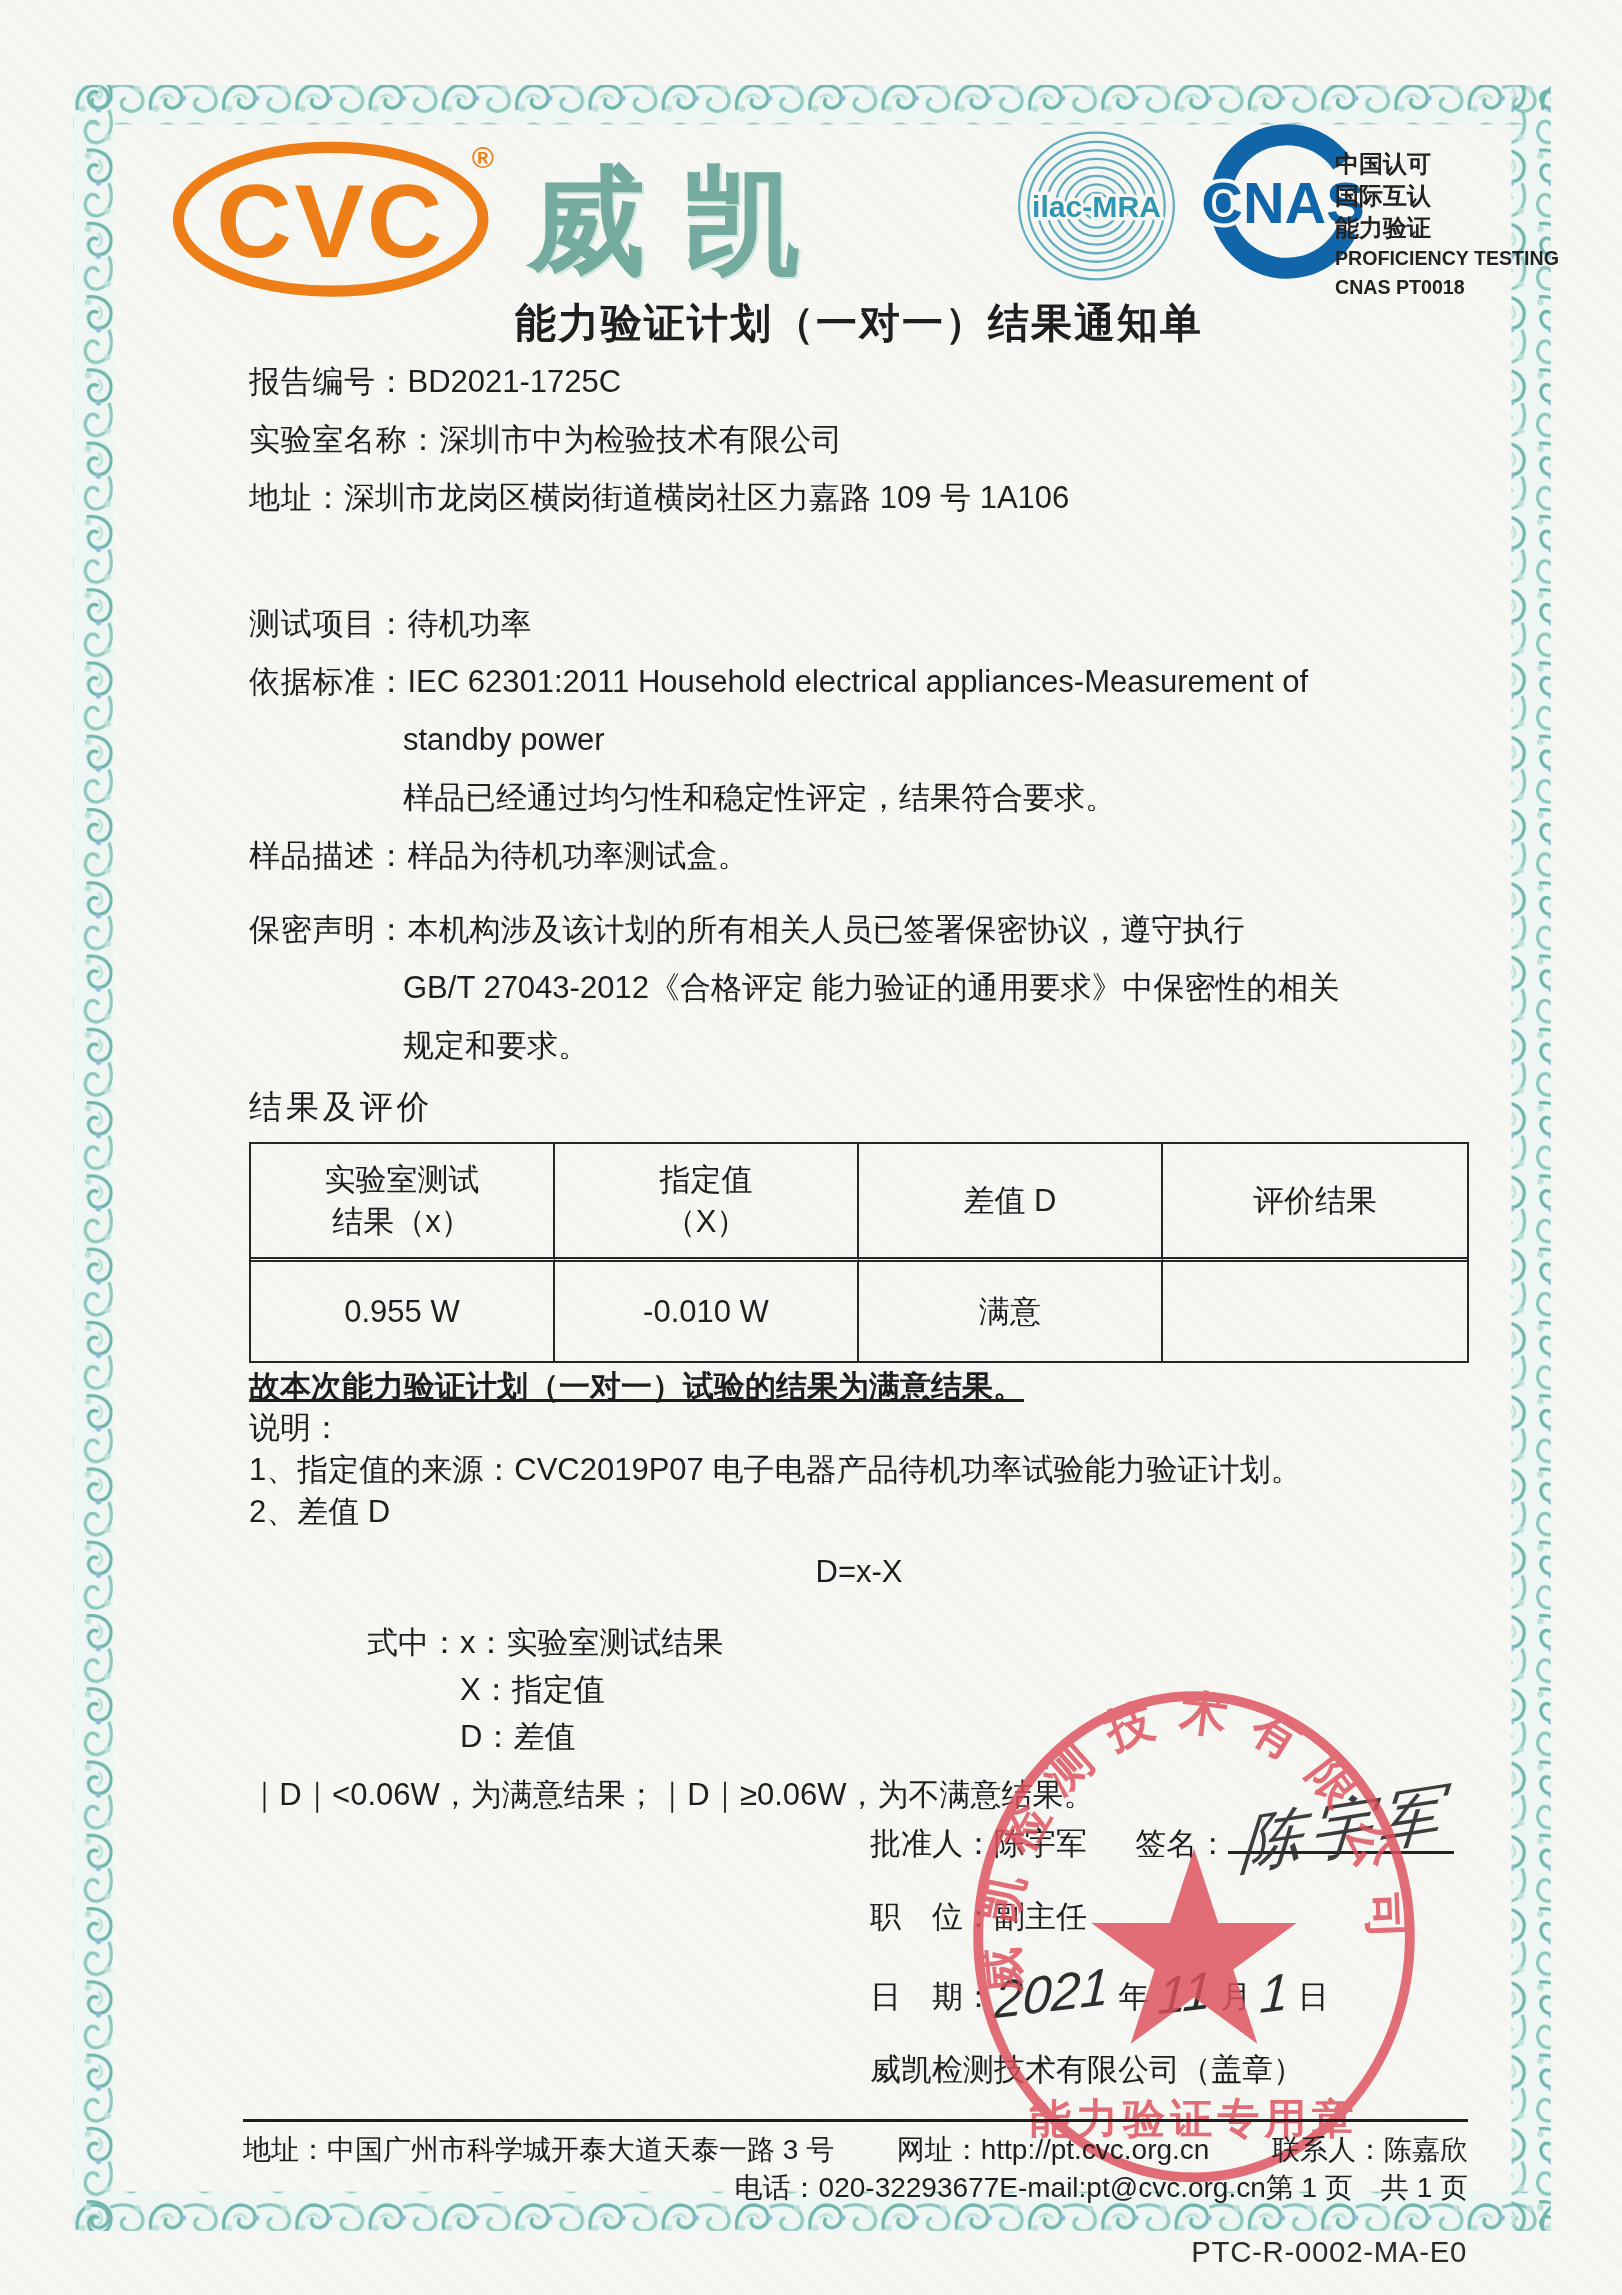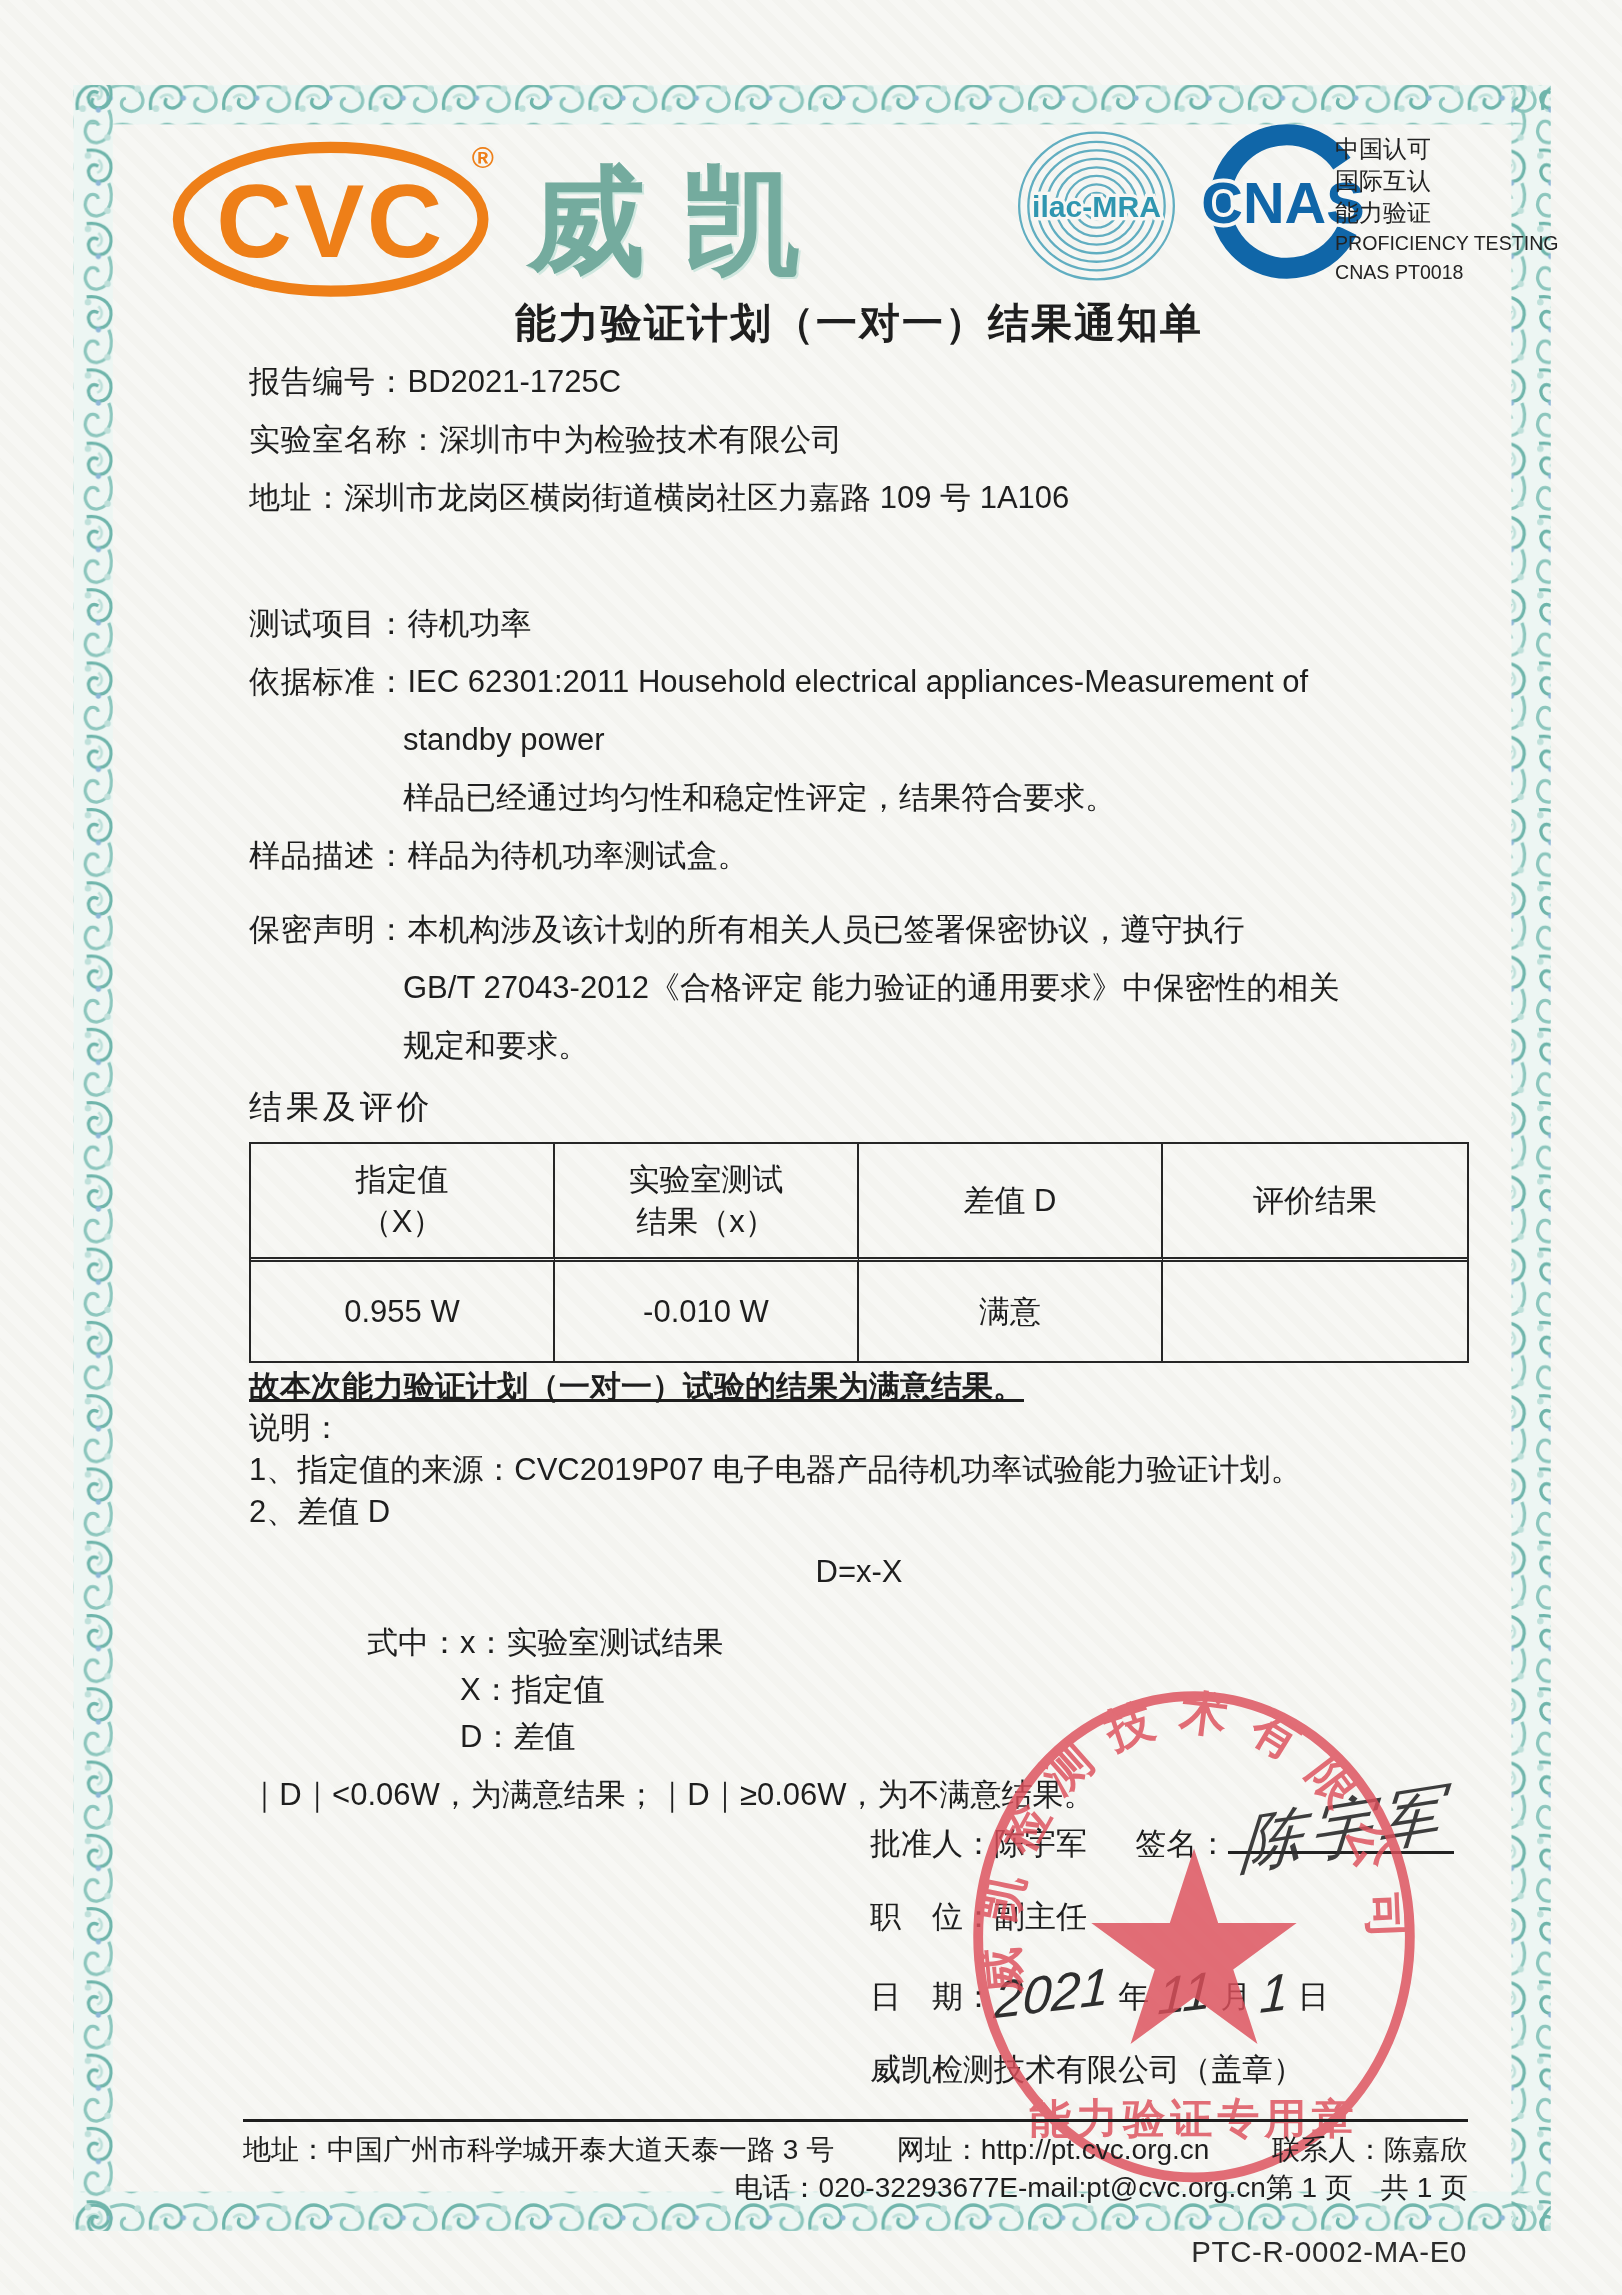--- a/index.html
+++ b/index.html
@@ -10,21 +10,21 @@
     font-family:"Liberation Sans","DejaVu Sans",sans-serif;color:#1e1e1e;
   }
   svg text{font-family:"Liberation Sans","DejaVu Sans",sans-serif;}
   .frame{position:absolute;left:0;top:0;}
   
   .cvc-logo{position:absolute;left:164px;top:131px;}
   .brand{position:absolute;left:527px;top:162px;font-size:118px;font-weight:bold;
          color:#74ab9e;letter-spacing:38px;line-height:1;text-shadow:2px 2px 0 #cfe7df;}
   .ilac-logo{position:absolute;left:1008px;top:126px;}
   .cnas-logo{position:absolute;left:1186px;top:123px;}
-  .accr{position:absolute;left:1335px;top:133px;font-weight:normal;color:#222;}
+  .accr{position:absolute;left:1335px;top:148px;font-weight:bold;color:#222;}
   .accr .zh{font-size:24px;line-height:32px;}
   .accr .en{font-size:19.6px;line-height:29.4px;}
   
   .title{position:absolute;left:249px;top:296px;width:1220px;text-align:center;
          font-size:41px;font-weight:bold;letter-spacing:2px;}
   
   .content{position:absolute;left:249px;top:353px;width:1220px;font-size:31px;}
   .row{line-height:58px;white-space:nowrap;}
   .row .lbl{letter-spacing:0.7px;}
   .gap-top{margin-top:68px;}
@@ -163,26 +163,26 @@
       <span>GB/T 27043-2012《合格评定 能力验证的通用要求》中保密性的相关</span>
     </div>
     <div class="row ind">
       <span>规定和要求。</span>
     </div>
 
     <div class="section-heading">结果及评价</div>
 
     <div class="rtable">
       <div class="cell th">
+        <div>实验室测试</div>
+        <div class="th-l2">结果（x）</div>
+      </div>
+      <div class="cell th">
         <div>指定值</div>
         <div class="th-l2">（X）</div>
-      </div>
-      <div class="cell th">
-        <div>实验室测试</div>
-        <div class="th-l2">结果（x）</div>
       </div>
       <div class="cell th">
         <div>差值 D</div>
 
       </div>
       <div class="cell th">
         <div>评价结果</div>
 
       </div>
       <div class="cell td">0.955 W</div>

